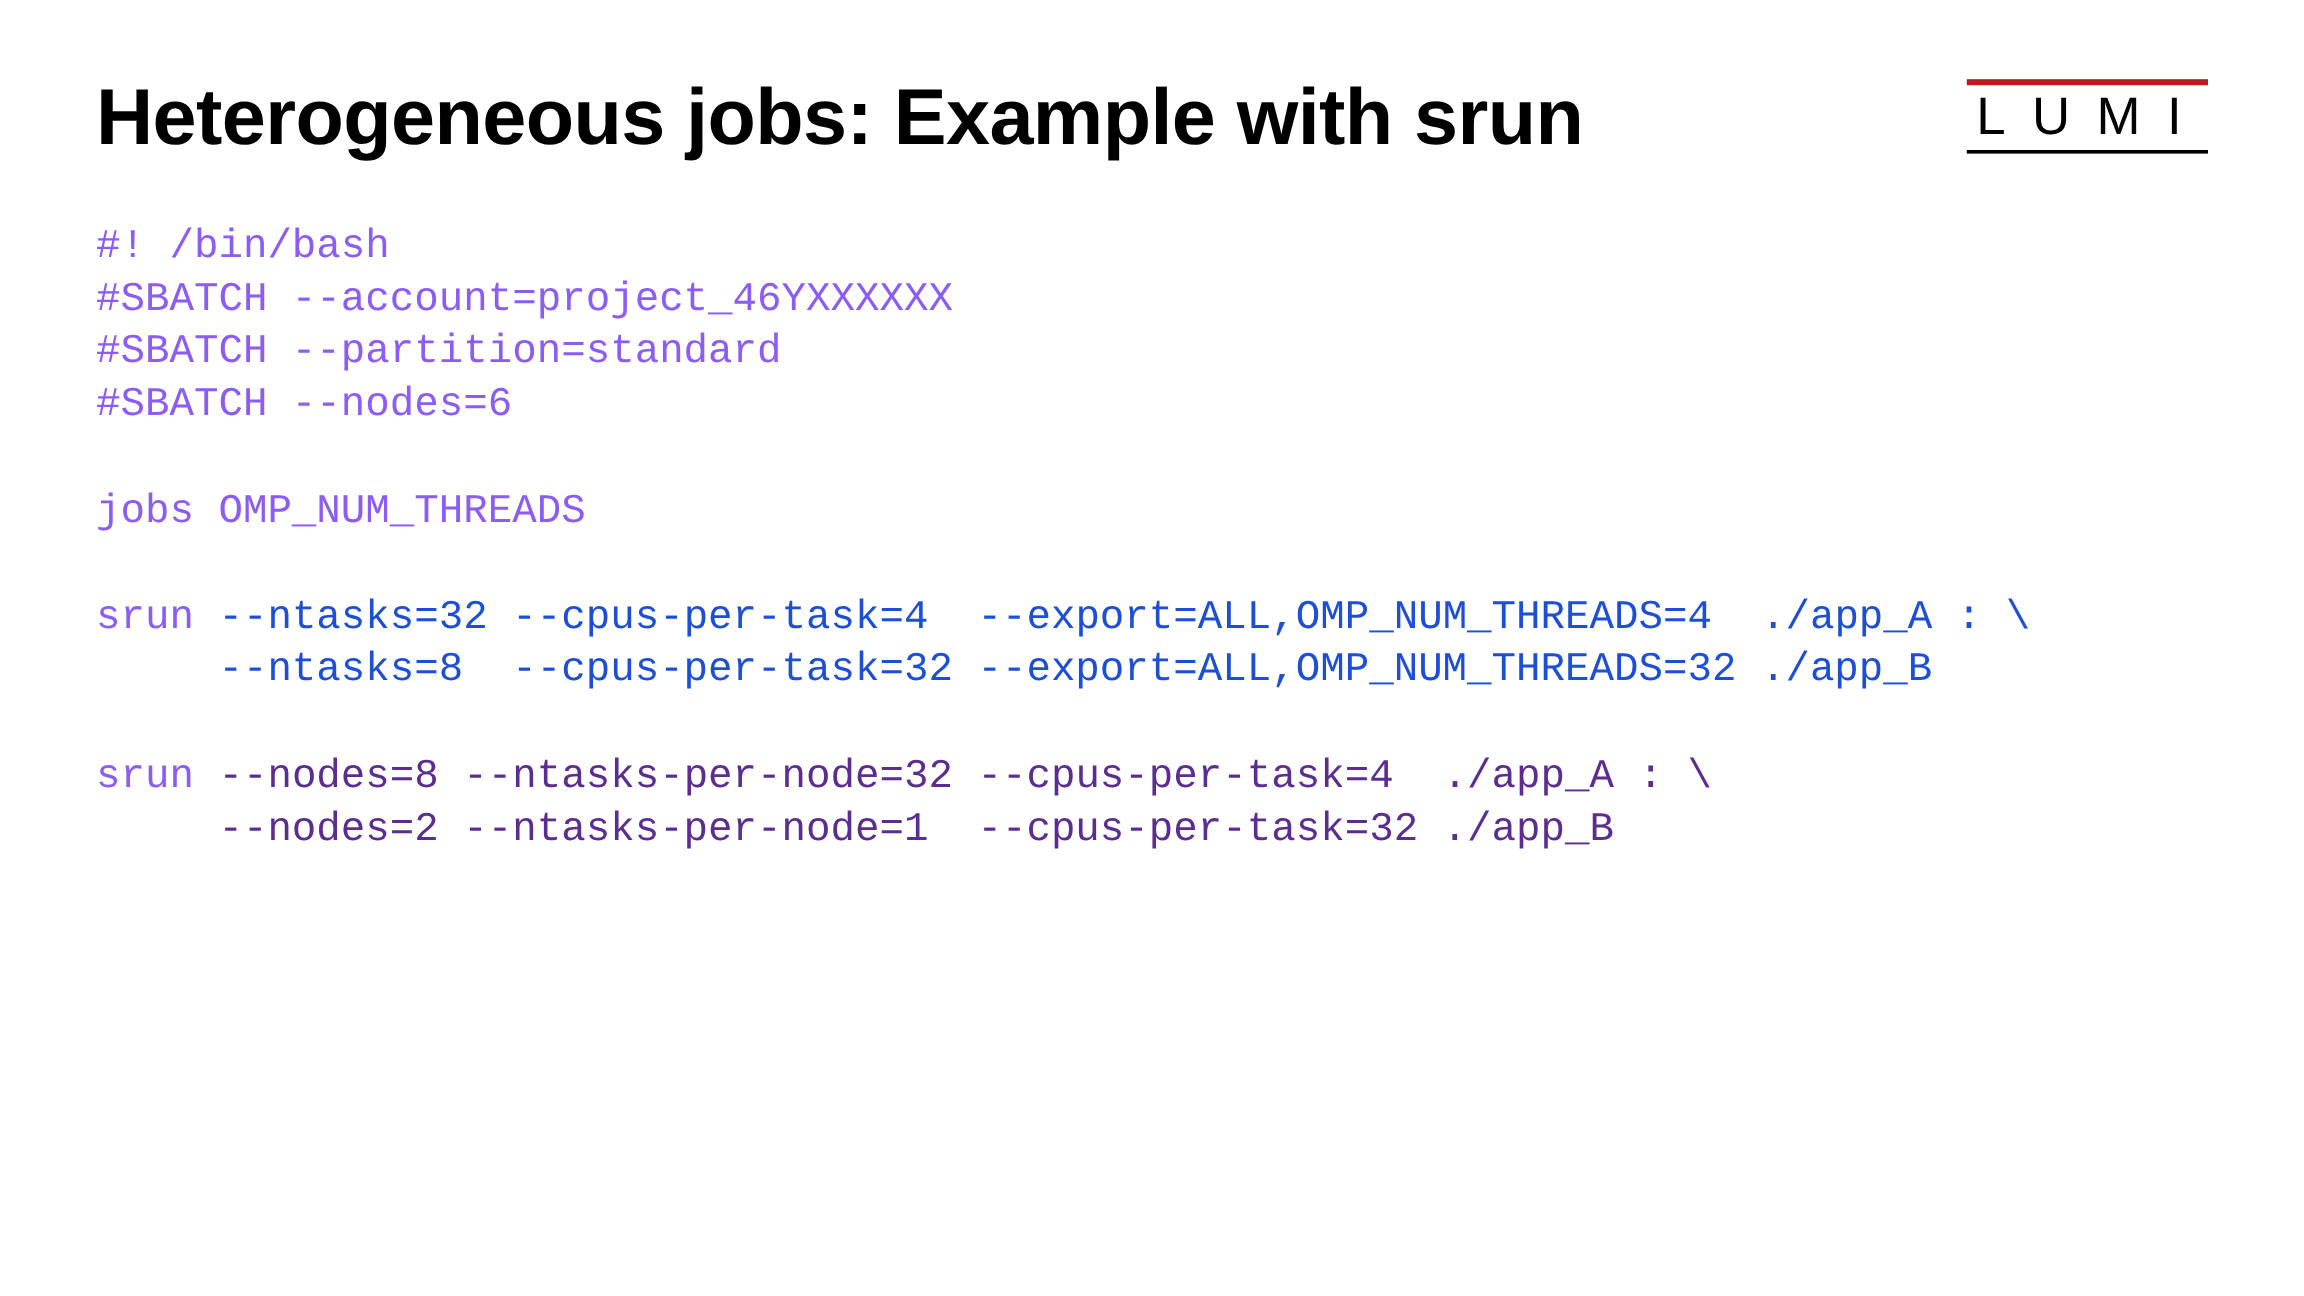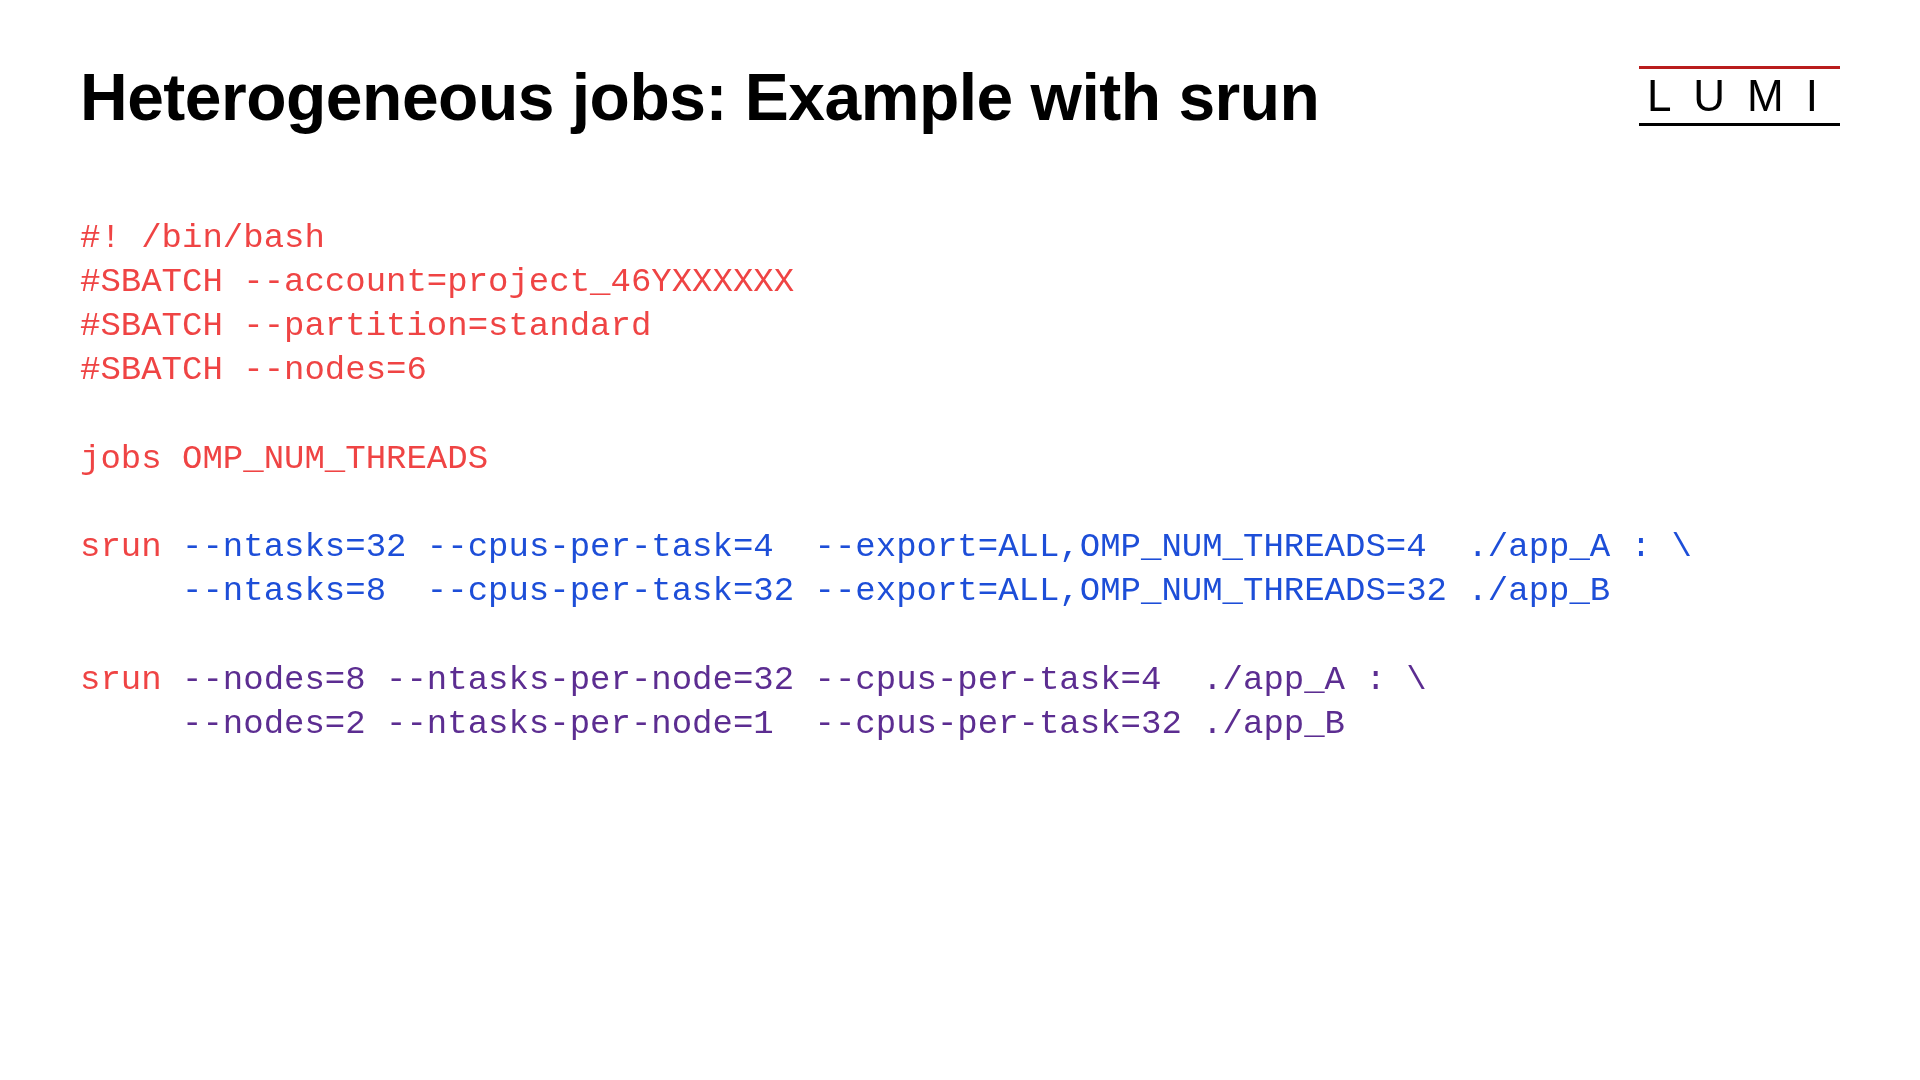--- a/index.html
+++ b/index.html
@@ -13,50 +13,50 @@
   .slide {
     width: 100%;
     height: 100%;
     padding: 60px 80px 40px 80px;
     position: relative;
   }
   .header {
     display: flex;
     justify-content: space-between;
     align-items: flex-start;
-    margin-bottom: 80px;
+    margin-bottom: 48px;
   }
   .title {
     font-size: 66px;
     font-weight: 800;
     color: #000;
     letter-spacing: -0.5px;
     line-height: 1.15;
     font-family: "Century Gothic", "Segoe UI", Arial, sans-serif;
   }
   .logo {
     font-size: 44px;
     font-weight: 400;
     color: #000;
     letter-spacing: 22px;
     font-family: "Century Gothic", Arial, sans-serif;
-    border-top: 3px solid #b91c1c;
+    border-top: 5px solid #b91c1c;
     border-bottom: 3px solid #000;
     padding: 2px 0 2px 8px;
     margin-top: 6px;
     white-space: nowrap;
   }
   .code {
     font-family: Consolas, "Courier New", monospace;
     font-size: 34px;
     line-height: 1.30;
     white-space: pre;
     color: #000;
   }
-  .c-blue   { color: #ef4444; text-align: center; }
+  .c-blue   { color: #8b5cf6; text-align: center; }
   .c-green  { color: #1d4ed8; }
   .c-purple { color: #5c2d91; }
 </style>
 </head>
 <body>
 
 <div class="slide">
   <div class="header">
     <h1 class="title">Heterogeneous jobs: Example with srun</h1>
     <div class="logo">LUMI</div>

